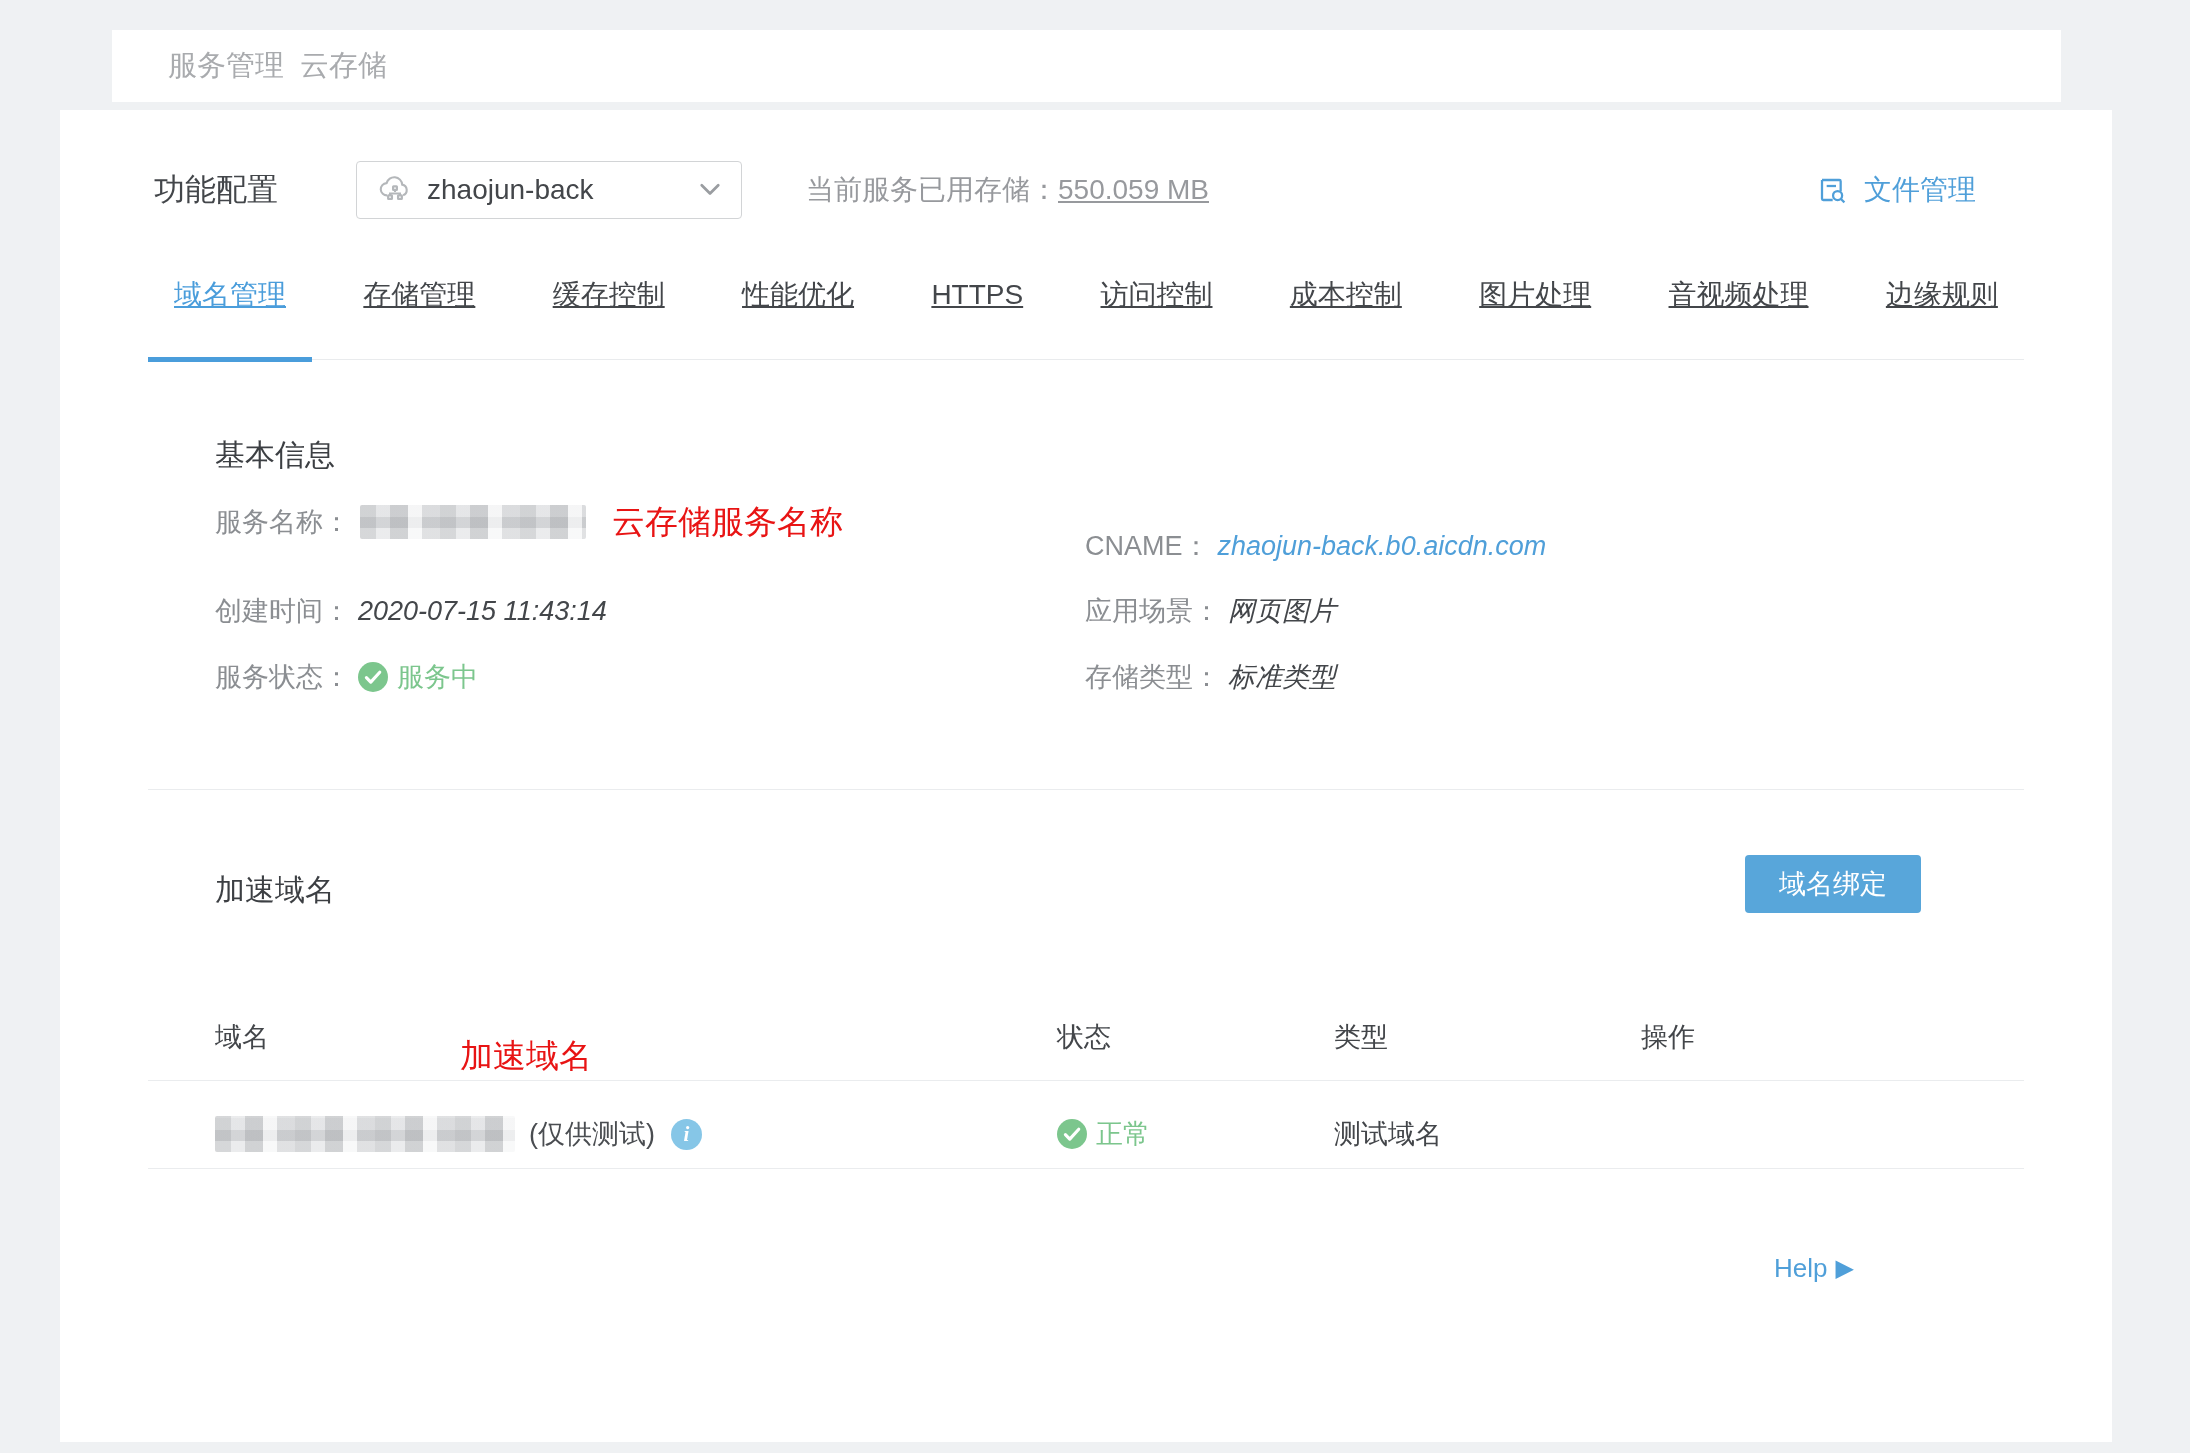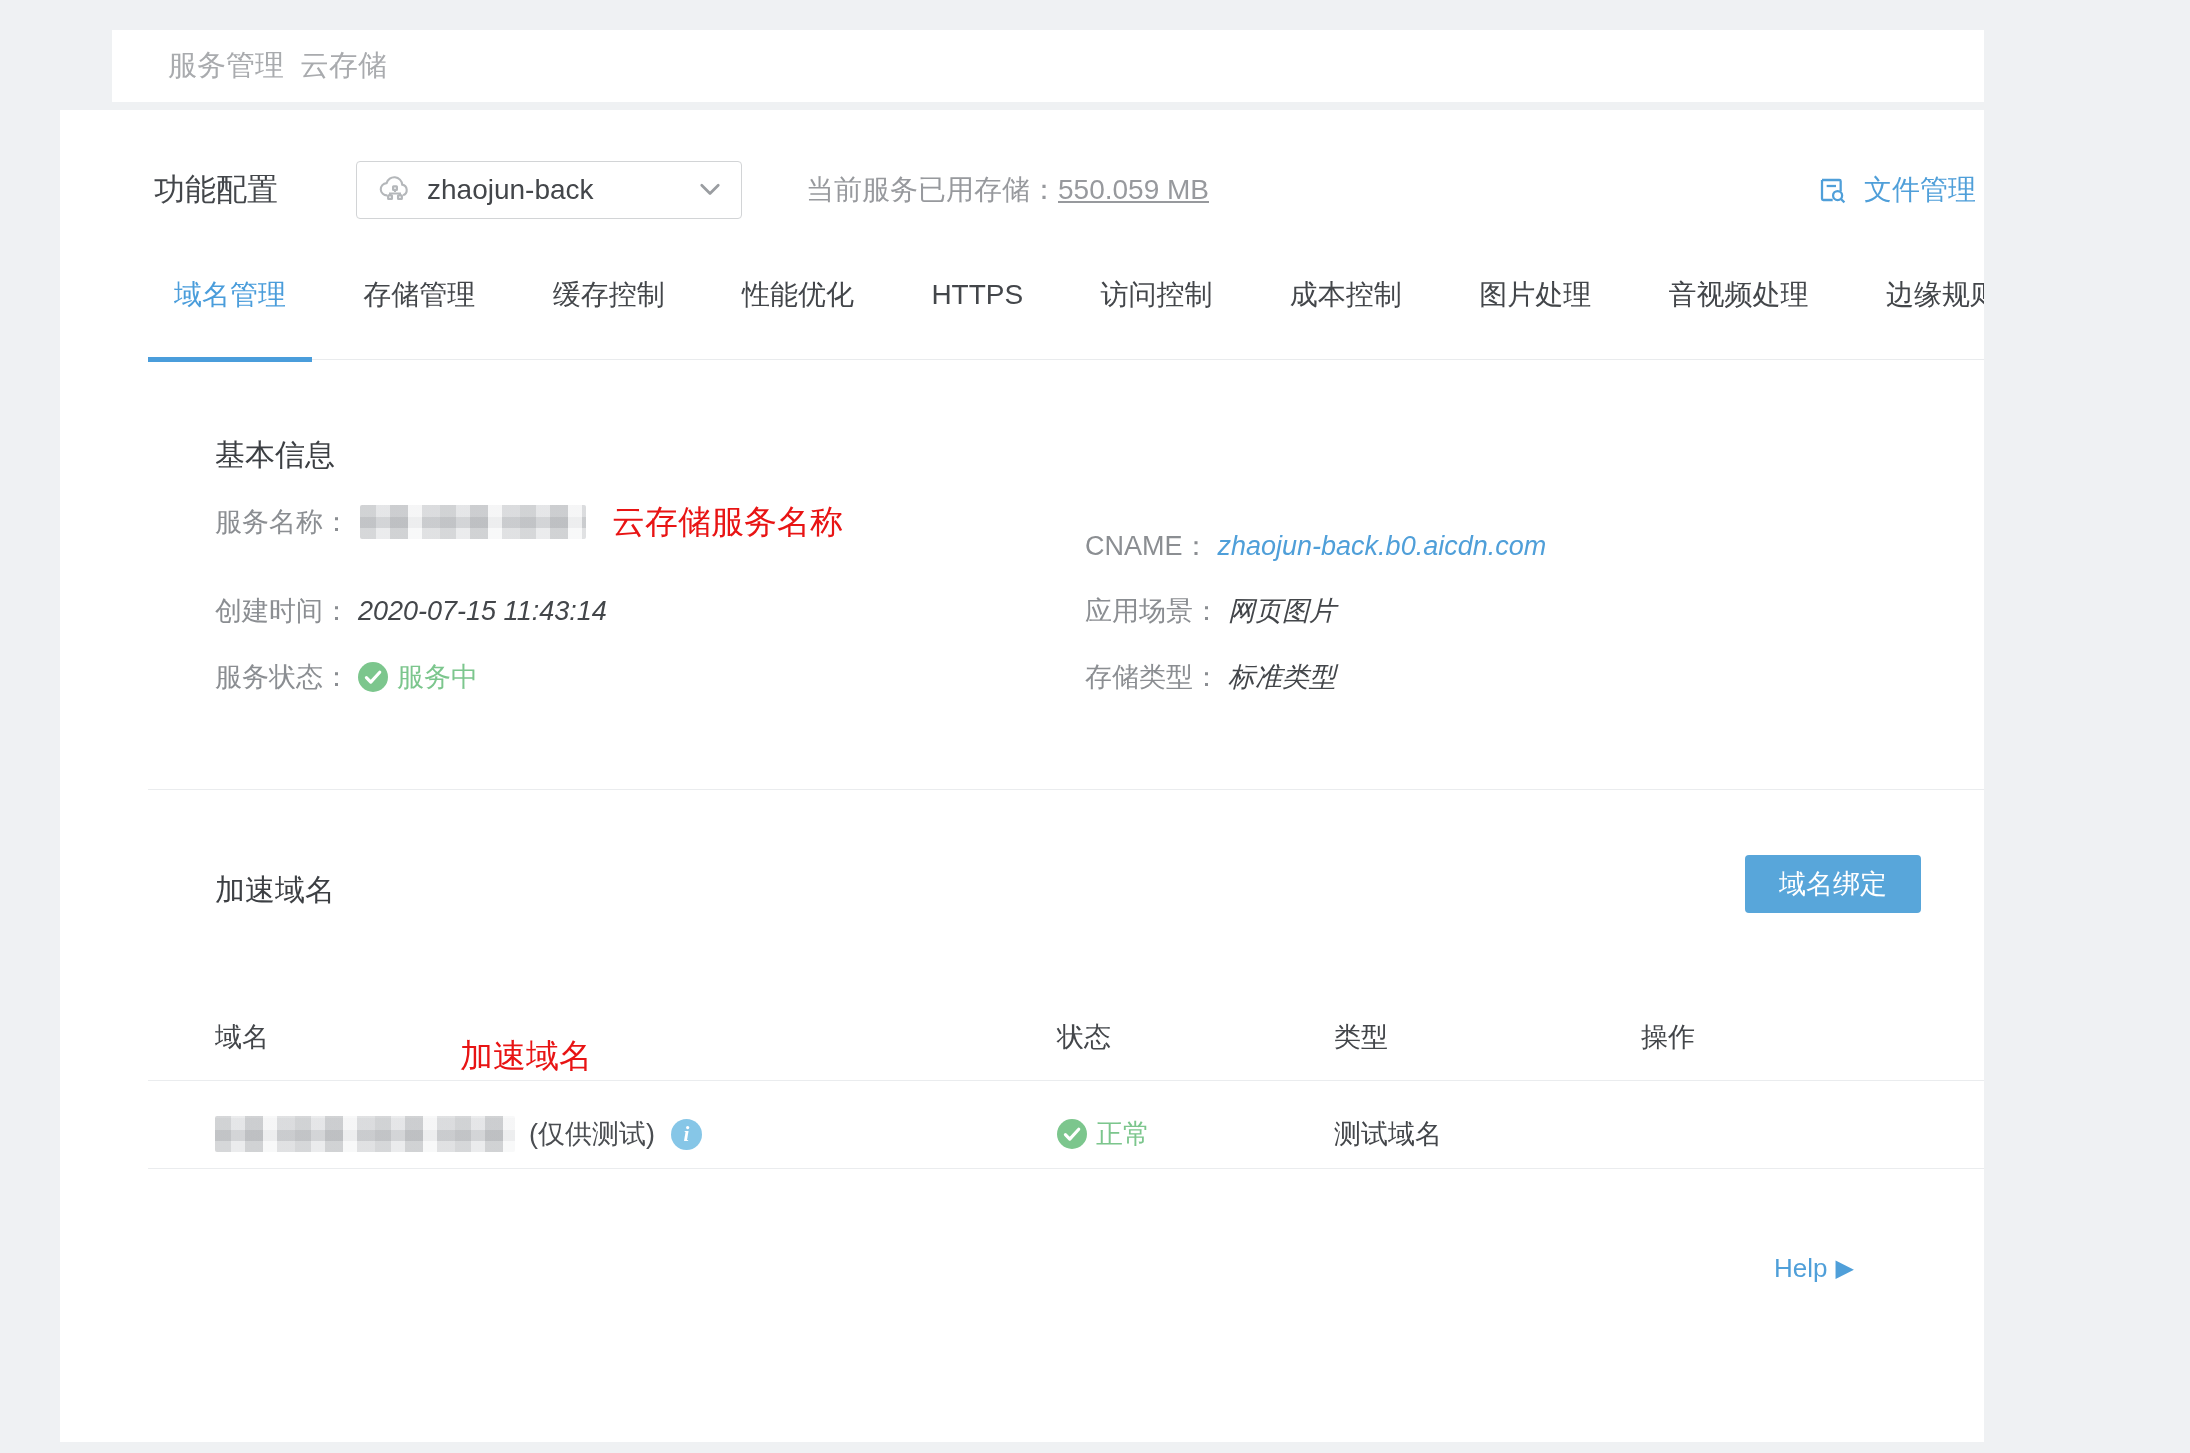--- a/index.html
+++ b/index.html
@@ -1,18 +1,18 @@
 <!DOCTYPE html>
 <html><head>
 <meta charset="utf-8">
 <style>
   * { margin:0; padding:0; box-sizing:border-box; }
   html,body { background:#eff1f3; }
   body { font-family:"Liberation Sans","DejaVu Sans",sans-serif; }
-  #screen { position:relative; width:1984px; height:1453px; background:#eff1f3; overflow:hidden; }
+  #screen { position:relative; width:2190px; height:1453px; background:#eff1f3; overflow:hidden; }
 
   
   .crumb-bar { position:absolute; left:112px; top:30px; width:1949px; height:72px; background:#ffffff;
                display:flex; align-items:center; padding-left:56px; gap:16px; }
   .crumb { font-size:29px; color:#a9abae; cursor:pointer; }
 
   
   .card { position:absolute; left:60px; top:110px; width:2052px; height:1332px; background:#ffffff; }
 
   
@@ -25,21 +25,21 @@
   .storage-line { position:absolute; left:746px; top:52px; height:56px; line-height:56px; font-size:28px; color:#97999d; }
   .storage-line .val { color:#97999d;text-decoration:underline; }
   .file-manager { position:absolute; right:136px; top:52px; height:56px; display:flex; align-items:center;
                   gap:16px; color:#4f9fd9; font-size:28px; cursor:pointer; }
 
   
   .tabs { position:absolute; left:88px; right:88px; top:120px; height:130px;
           display:flex; justify-content:space-between; align-items:stretch;
           border-bottom:1px solid #e9ebed; }
   .tab { position:relative; display:flex; align-items:center; padding:0 26px;
-         font-size:28px; color:#43464a; cursor:pointer; white-space:nowrap; }
+         font-size:28px; color:#43464a; cursor:pointer; white-space:nowrap;text-decoration:underline; }
   .tab.active { color:#4a9ddb; }
   .tab.active::after { content:""; position:absolute; left:0; right:0; bottom:-3px; height:5px; background:#4a9ddb; }
 
   .section-title { position:absolute; font-size:30px; color:#3c3f43; font-weight:500; height:54px; line-height:54px; }
 
   
   .info-item { position:absolute; height:56px; display:flex; align-items:center; }
   .info-item .lbl { font-size:27px; color:#8b8e92; }
   .info-item .val { font-size:27px; color:#43464a; margin-left:8px;font-style:italic; }
   .link { color:#4f9fd9 !important; cursor:pointer; }

